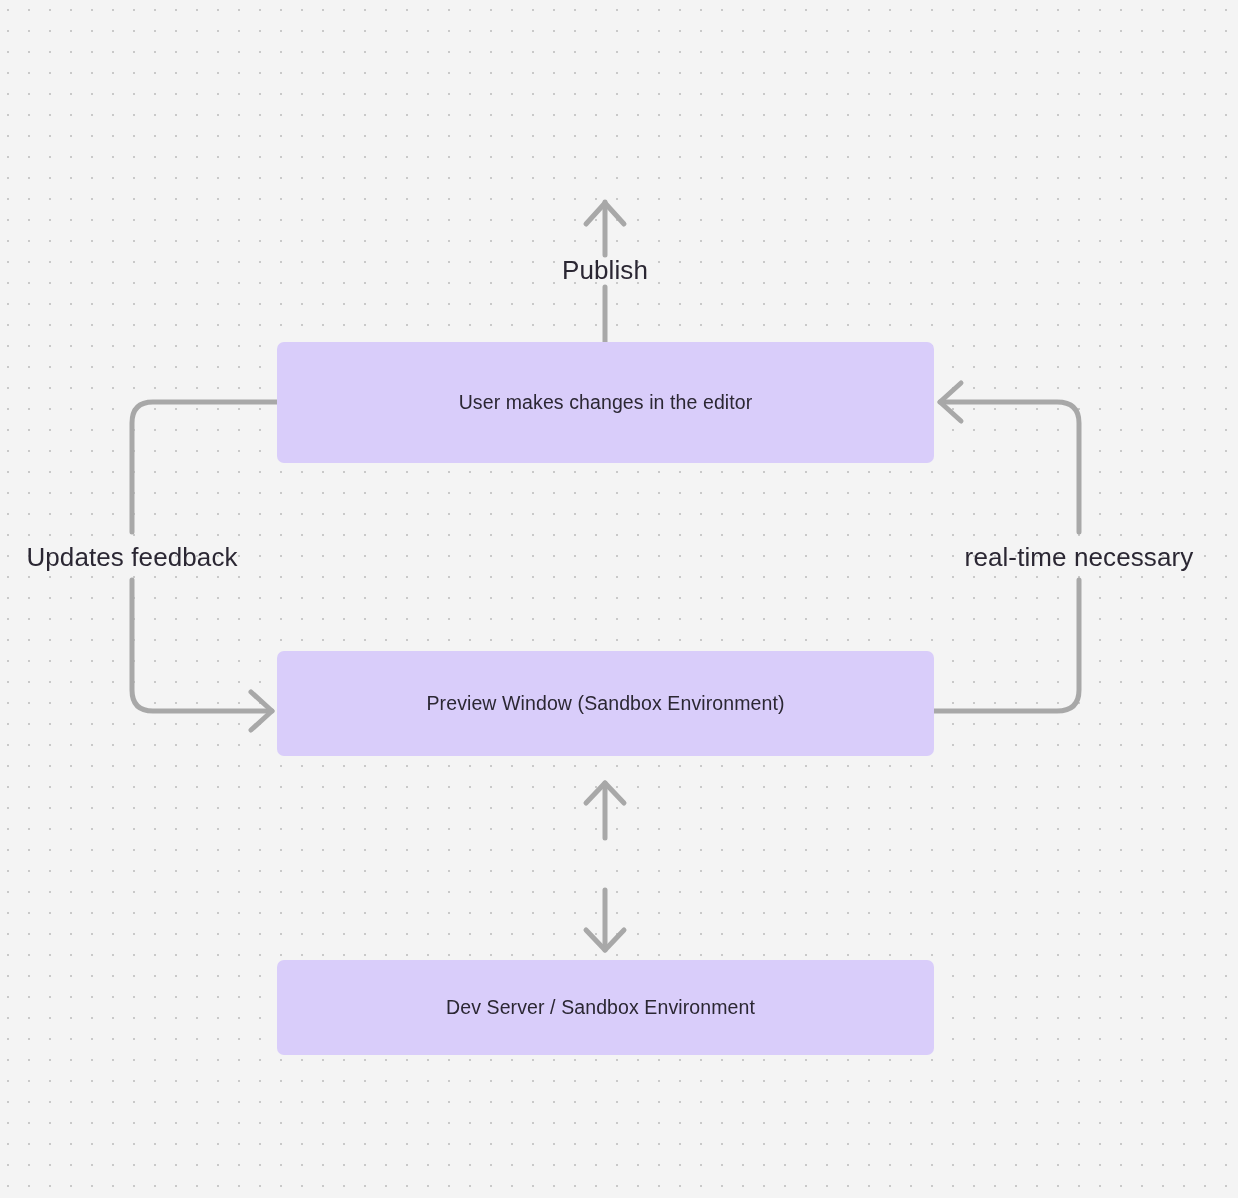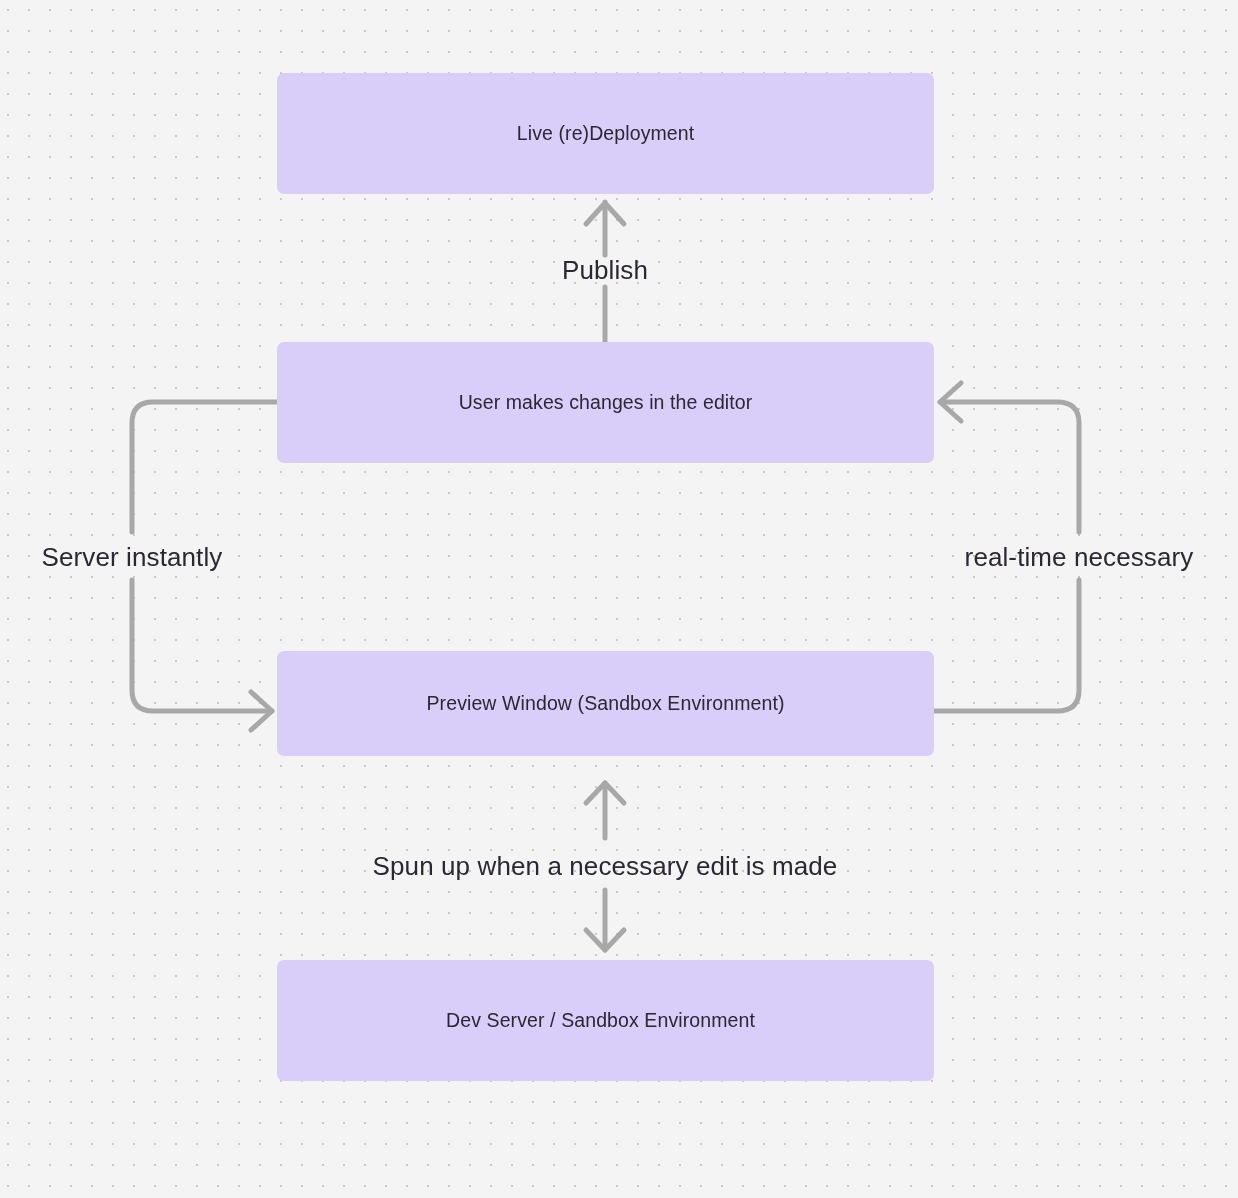--- a/index.html
+++ b/index.html
@@ -88,37 +88,33 @@
     </g>
 
     <g>
       <path d="M 605 838 L 605 783" stroke="#a8a8a8" stroke-width="5" fill="none" stroke-linecap="round"></path>
       <path d="M 586 803 L 605 783 L 624 803" stroke="#a8a8a8" stroke-width="5" fill="none" stroke-linecap="round" stroke-linejoin="round"></path>
       <path d="M 605 890 L 605 950" stroke="#a8a8a8" stroke-width="5" fill="none" stroke-linecap="round"></path>
       <path d="M 586 930 L 605 950 L 624 930" stroke="#a8a8a8" stroke-width="5" fill="none" stroke-linecap="round" stroke-linejoin="round"></path>
     </g>
   </svg>
 
-  <div class="node" style="left:277px; top:73px; width:657px; height:121px;">
-    <span class="node-label">Live (re)Deployment</span>
-  </div>
 
   <div class="node" style="left:277px; top:342px; width:657px; height:121px;justify-content:center;">
     <span class="node-label">User makes changes in the editor</span>
   </div>
 
   <div class="node" style="left:277px; top:651px; width:657px; height:105px;">
     <span class="node-label">Preview Window (Sandbox Environment)</span>
   </div>
 
-  <div class="node" style="left:277px; top:960px; width:657px; height:121px;padding-left:8px;">
+  <div class="node" style="left:277px; top:960px; width:657px; height:95px;padding-left:8px;">
     <span class="node-label">Dev Server / Sandbox Environment</span>
   </div>
 
   <div class="edge-label" style="left:605px; top:270px;">Publish</div>
 
-  <div class="edge-label" style="left:132px; top:557px;">Server instantly</div>
+  <div class="edge-label" style="left:132px; top:557px;">Updates feedback</div>
 
   <div class="edge-label" style="left:1079px; top:557px;">real-time necessary</div>
 
-  <div class="edge-label" style="left:605px; top:866px;">Spun up when a necessary edit is made</div>
 
 </div>
 
 </body></html>

